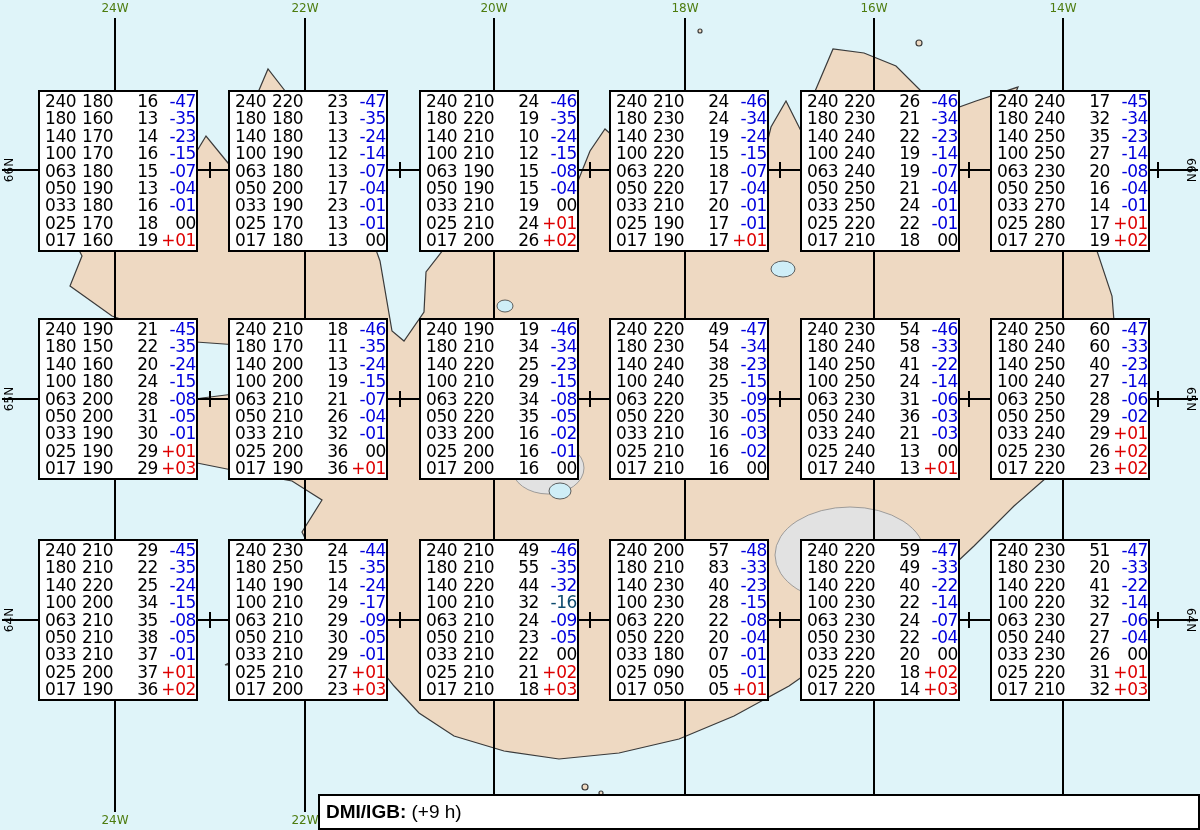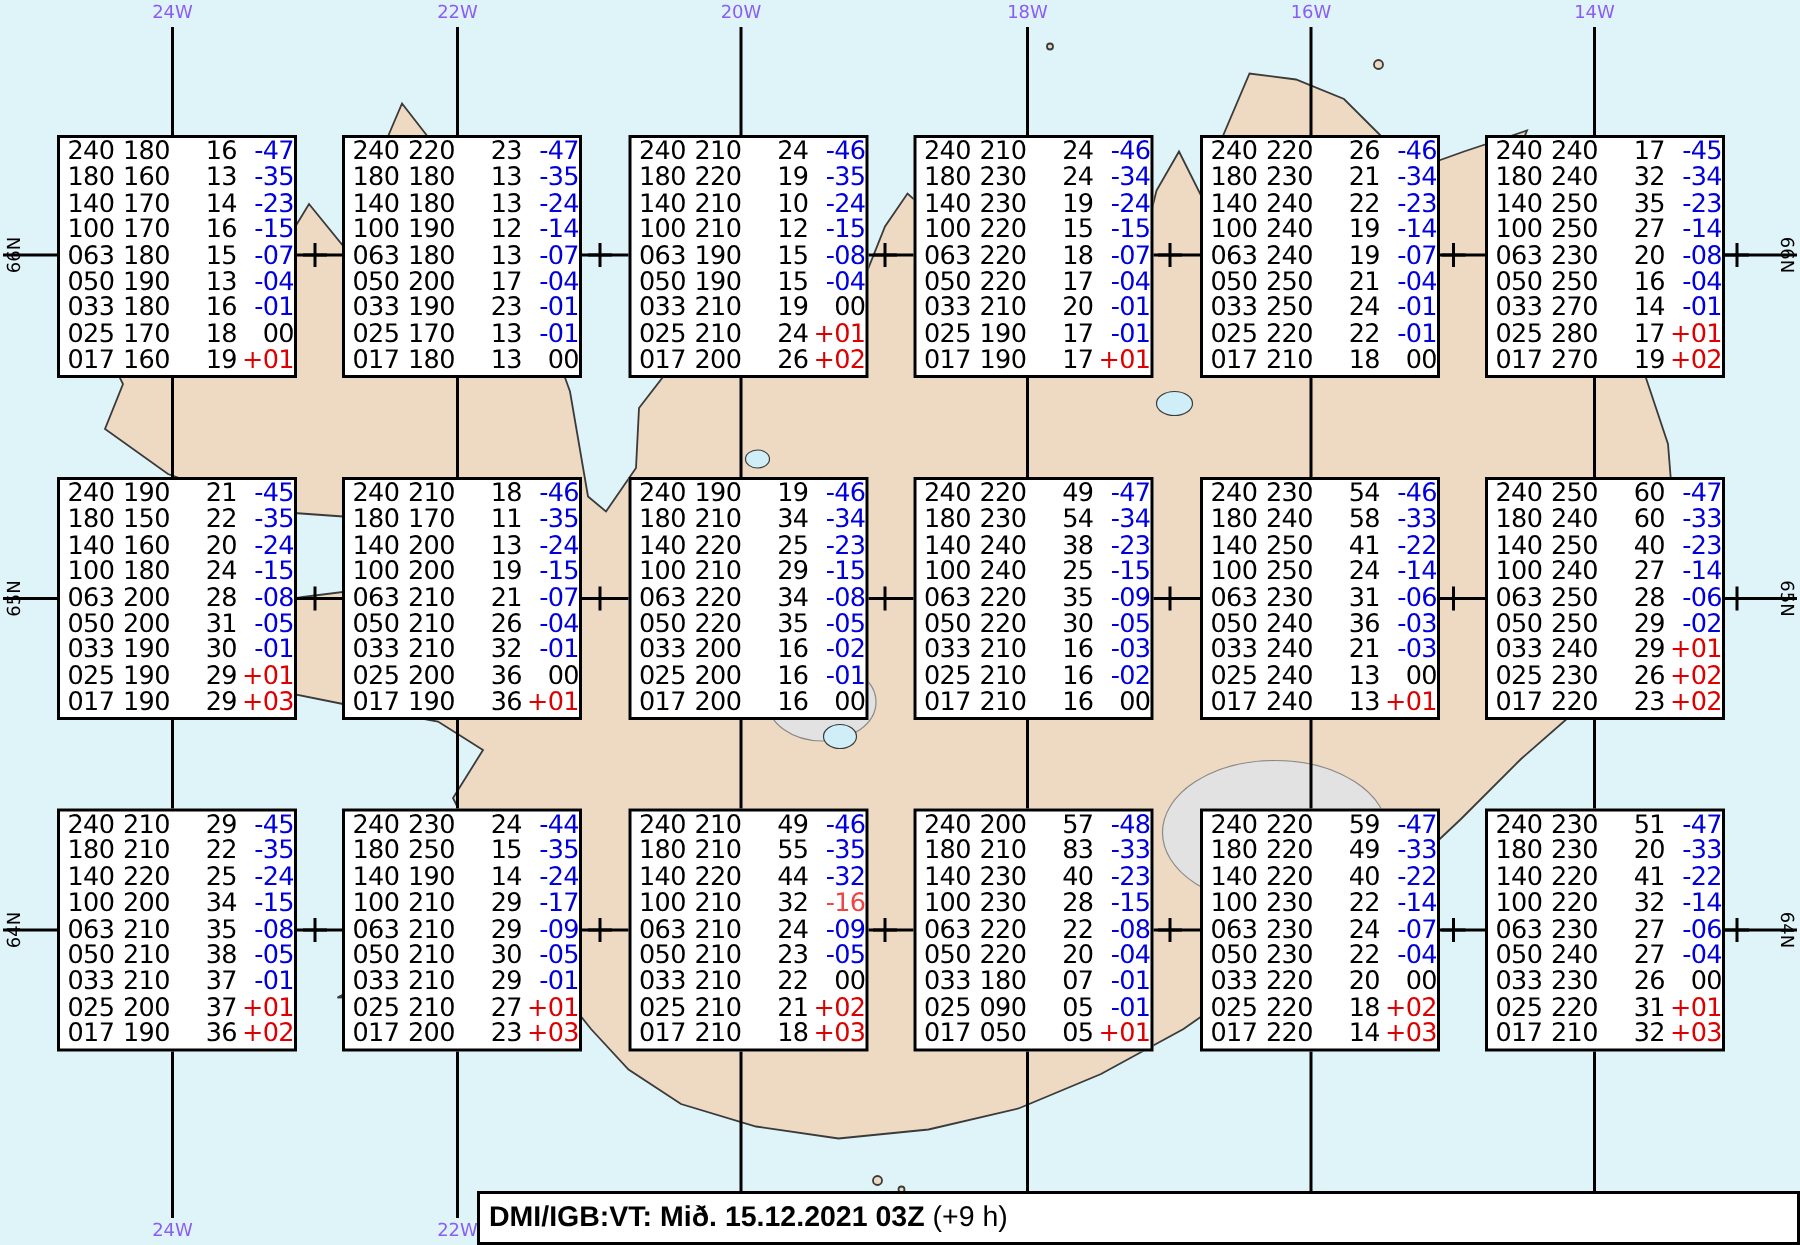--- a/index.html
+++ b/index.html
@@ -8,21 +8,21 @@
     background:#ffffff;font-family:"DejaVu Sans",sans-serif;
   }
   .map-frame{
     position:absolute;left:0;top:0;width:1200px;height:830px;
     border:2px solid #000;box-sizing:border-box;z-index:0;
   }
   svg.basemap{position:absolute;left:0;top:0;z-index:0;}
   .labels{position:absolute;left:0;top:0;width:1200px;height:830px;z-index:1;pointer-events:none;}
   .lon-label{
     position:absolute;transform:translateX(-50%);
-    font-size:12px;color:#8b5cf6;white-space:nowrap;
+    font-size:12px;color:#4d7c0f;white-space:nowrap;
   }
   .lat-label{
     position:absolute;font-size:12px;color:#000;white-space:nowrap;
     transform:translate(-50%,-50%) rotate(-90deg);
   }
   .lat-label.right{transform:translate(-50%,-50%) rotate(90deg);}
   .stations-layer{position:absolute;left:0;top:0;width:1200px;height:830px;z-index:2;}
   .station-box{
     position:absolute;width:160px;height:162px;background:#ffffff;
     border:2px solid #000;box-sizing:border-box;
@@ -949,21 +949,21 @@
       <div class="st-row">
         <span class="c0">140</span>
         <span class="c1">220</span>
         <span class="c2">44</span>
         <span class="c3" style="color: rgb(0, 0, 221);">-32</span>
       </div>
       <div class="st-row">
         <span class="c0">100</span>
         <span class="c1">210</span>
         <span class="c2">32</span>
-        <span class="c3" style="color: #ef4444;">-16</span>
+        <span class="c3" style="color: #0c4a6e;">-16</span>
       </div>
       <div class="st-row">
         <span class="c0">063</span>
         <span class="c1">210</span>
         <span class="c2">24</span>
         <span class="c3" style="color: rgb(0, 0, 221);">-09</span>
       </div>
       <div class="st-row">
         <span class="c0">050</span>
         <span class="c1">210</span>
@@ -1153,14 +1153,14 @@
       <div class="st-row">
         <span class="c0">017</span>
         <span class="c1">210</span>
         <span class="c2">32</span>
         <span class="c3" style="color: rgb(221, 0, 0);">+03</span>
       </div>
     </div>
   </div>
 
 <div class="caption">
-  <span class="bold">DMI/IGB:</span><span class="bold">VT: Mið. 15.12.2021 03Z</span><span> (+9 h)</span>
+  <span class="bold">DMI/IGB:</span><span> (+9 h)</span>
 </div>
 
 </body></html>

